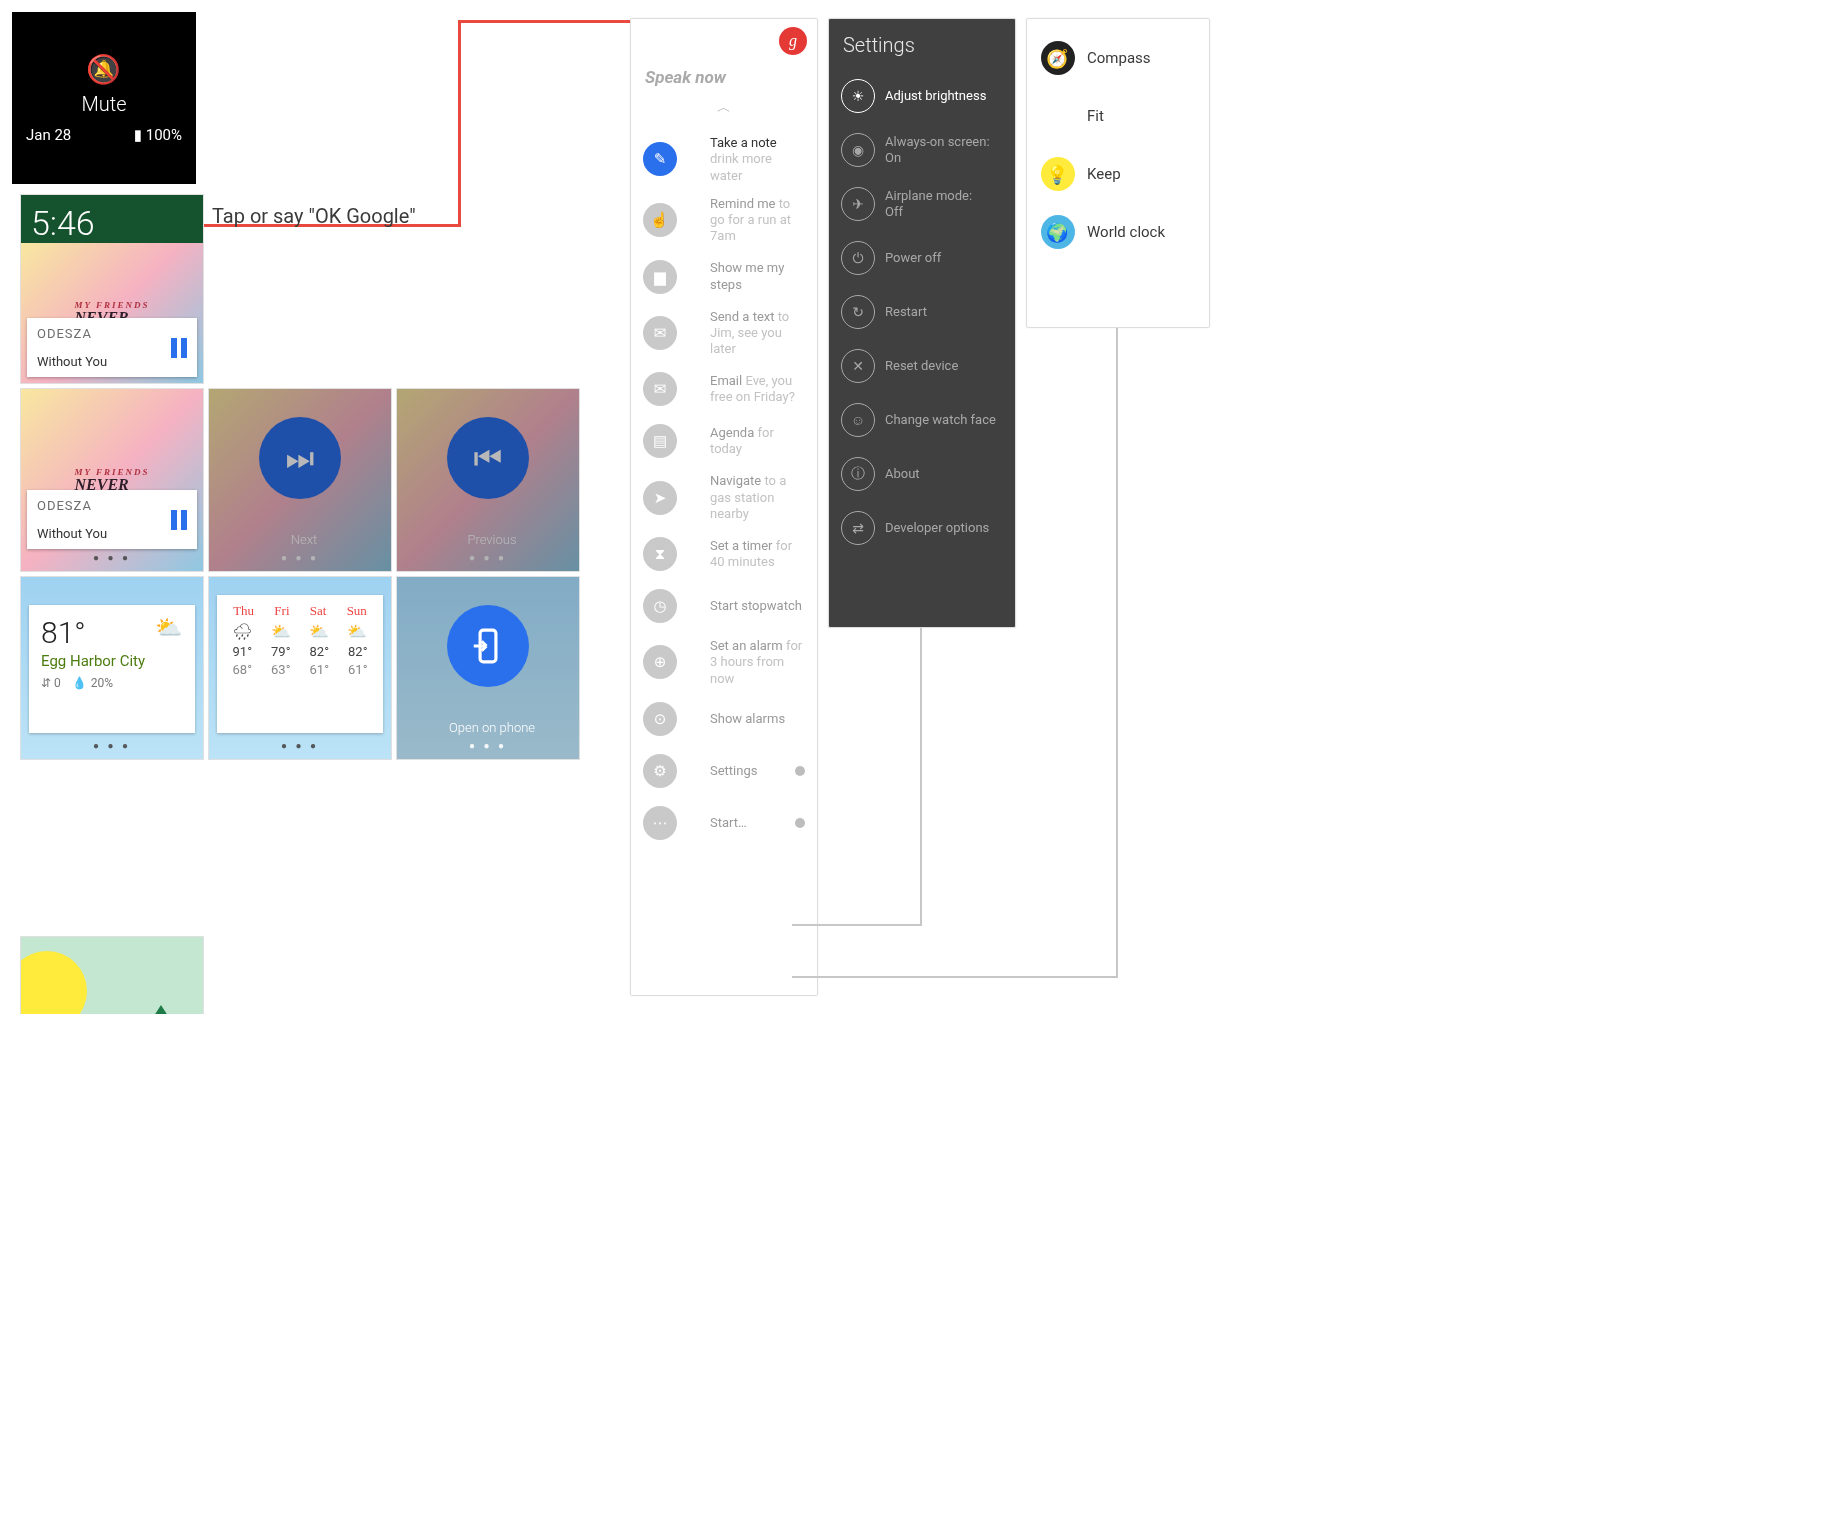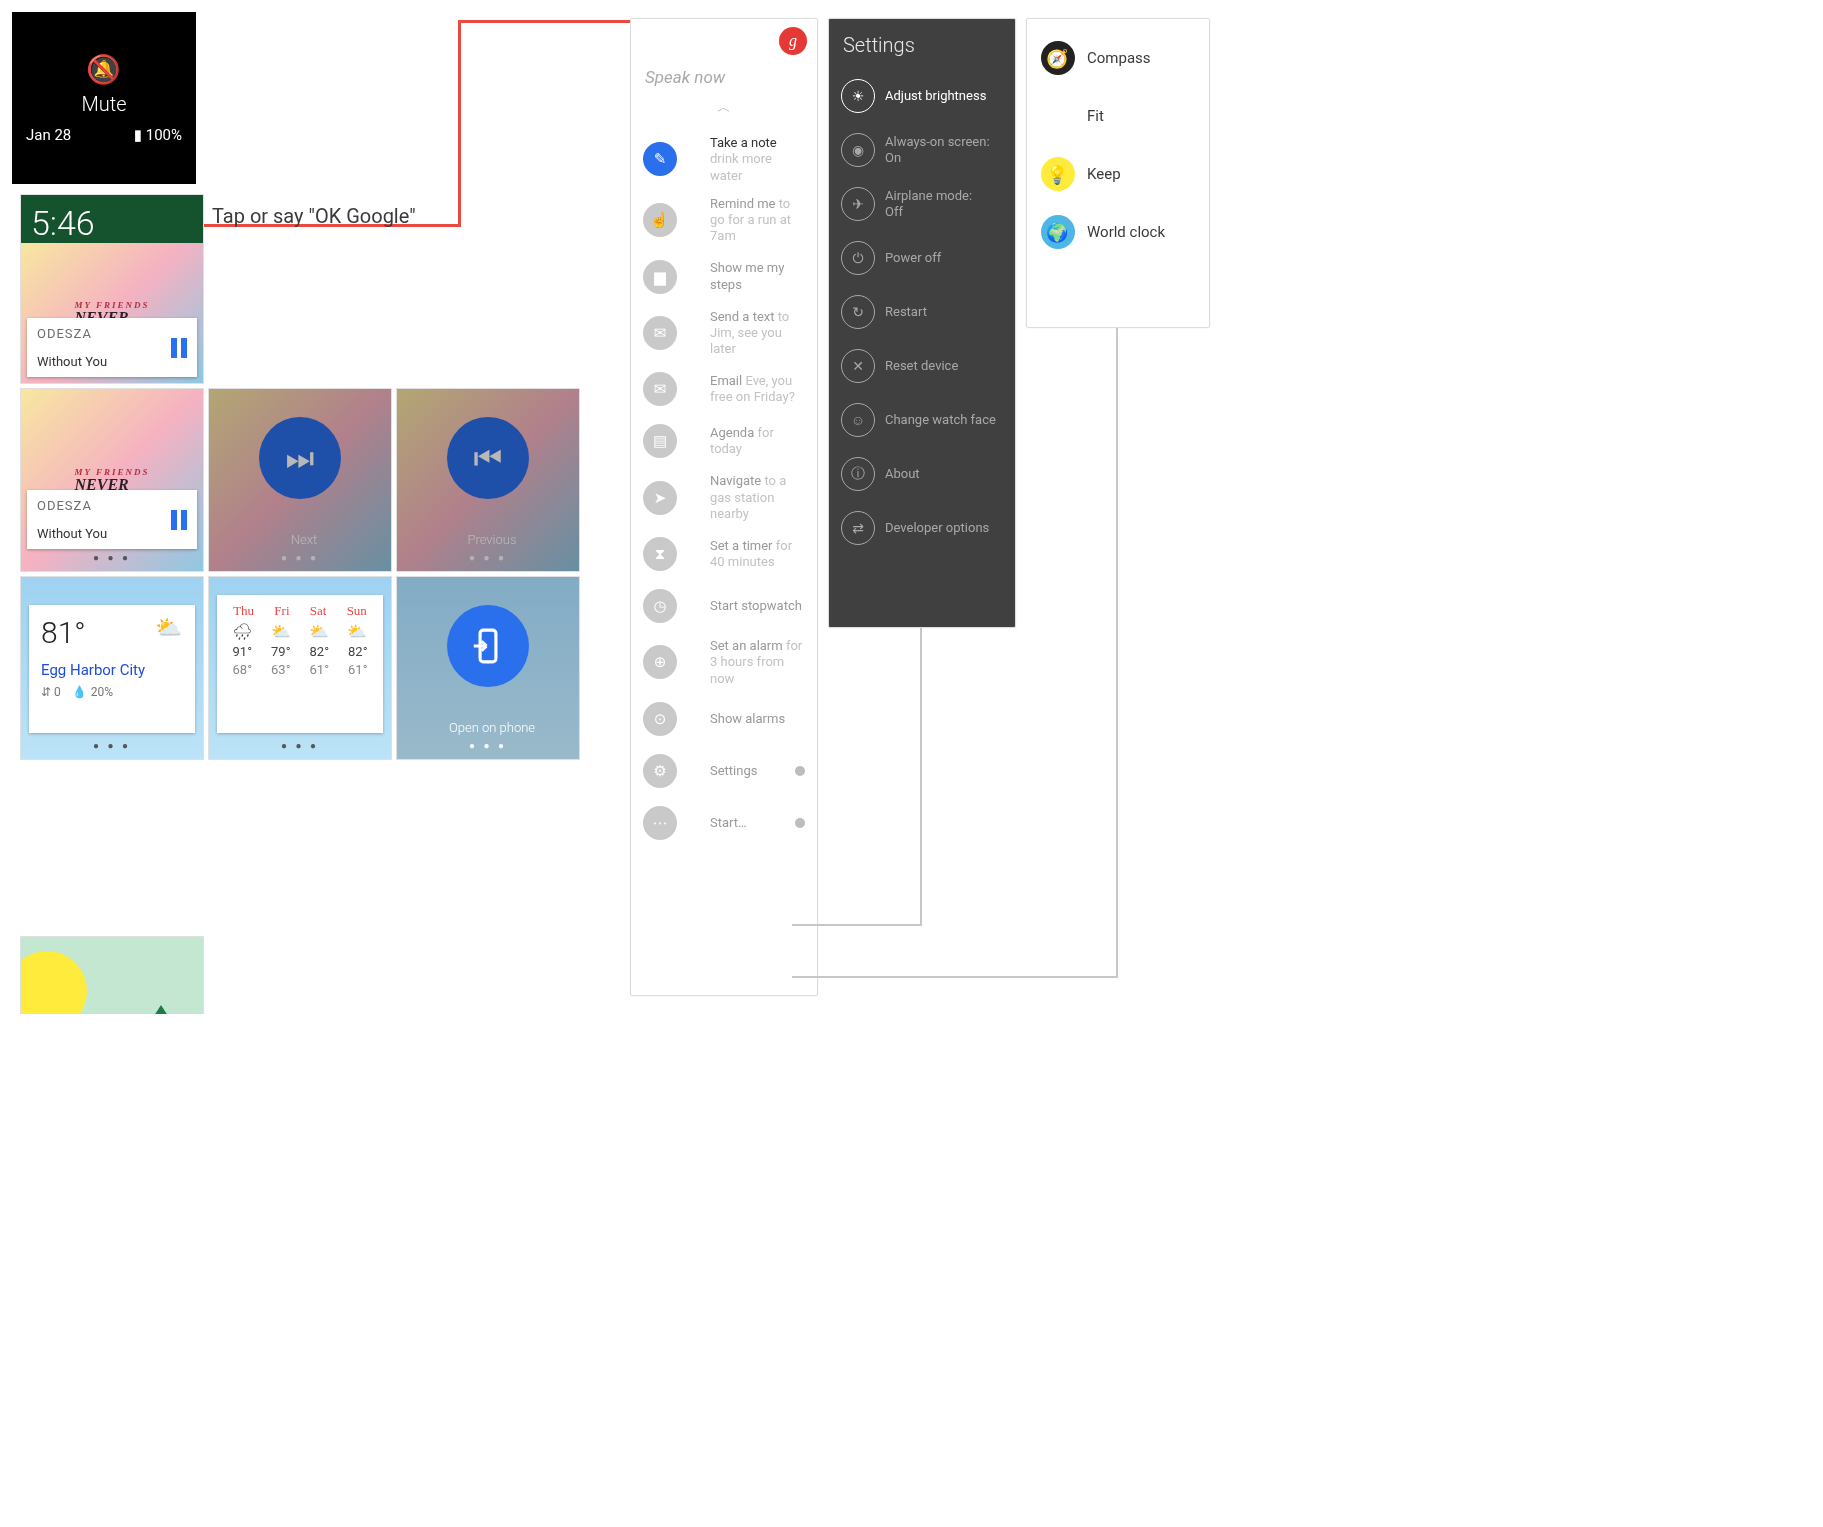--- a/index.html
+++ b/index.html
@@ -26,21 +26,21 @@
   .tile-art { background: linear-gradient(135deg,#f8e7a0,#f5b2c2,#8ec8e2); }
   .tile-art-dim::after { content:""; position:absolute; inset:0; background:rgba(0,0,0,0.28); }
   .fab { position:absolute; left:50%; top:38%; transform:translate(-50%,-50%); width:82px; height:82px; border-radius:50%; background:#2a6fec; display:flex; align-items:center; justify-content:center; color:#fff; font-size:32px; }
   .tile-label { position:absolute; bottom:24px; left:8px; right:0; text-align:center; color:#fff; font-size:13px; font-weight:300; }
   .dots { position:absolute; bottom:8px; left:0; right:0; text-align:center; color:#fff; font-size:10px; letter-spacing:3px; opacity:0.9;}
   .dots.dark { color:#4a4a4a; }
   
   .sky { background: linear-gradient(#9fd2f1,#bce3f7); }
   .w-card { position:absolute; left:8px; right:8px; top:28px; bottom:26px; background:#fff; box-shadow:0 1px 3px rgba(0,0,0,0.25); padding:10px 12px; }
   .big-temp { font-size:30px; font-weight:300; color:#222; }
-  .city { font-size:15px; color:#1d4ed8; margin-top:11px; }
+  .city { font-size:15px; color:#4d7c0f; margin-top:2px; }
   .meta { font-size:12px; color:#777; margin-top:6px; display:flex; gap:12px; }
   .forecast { position:absolute; left:8px; right:8px; top:18px; bottom:26px; background:#fff; box-shadow:0 1px 3px rgba(0,0,0,0.25); padding:8px 6px; }
   .f-row { display:flex; justify-content:space-around; font-size:13px; color:#444; margin-bottom:3px; }
   .f-row.head { color:#ef4444;font-family:Liberation Serif, serif; }
   .f-row.icons span { font-size:16px; }
   
   .steps-bg { background:#c3e7d0; position:relative; }
   .sun { position:absolute; width:80px; height:80px; background:#ffeb3b; border-radius:50%; left:-14px; top:14px; }
   .mtn1 { position:absolute; bottom:36px; left:26px; width:0; height:0; border-left:40px solid transparent; border-right:40px solid transparent; border-bottom:68px solid #144a2e; }
   .mtn2 { position:absolute; bottom:36px; left:90px; width:0; height:0; border-left:50px solid transparent; border-right:50px solid transparent; border-bottom:78px solid #1e7a46; }
@@ -49,21 +49,21 @@
   .steps-bg-dim::after { content:""; position:absolute; inset:0; background:rgba(0,0,0,0.28); }
   
   .callout { position:absolute; left:200px; top:192px; font-size:20px; color:#3a3a3a; }
   
   .conn { position:absolute; background:#e84a3f; }
   .conn-dot { position:absolute; width:14px; height:14px; border-radius:50%; background:#e84a3f; }
   
   .panel { position:absolute; border:1px solid #ddd; background:#fff; border-radius:2px; box-shadow:0 0 0 1px rgba(0,0,0,0.02); }
   .voice-panel { left:618px; top:6px; width:188px; height:978px; padding:8px 0 12px; }
   .g-badge { width:28px; height:28px; border-radius:50%; background:#e53935; color:#fff; display:flex; align-items:center; justify-content:center; font-family:Georgia,serif; font-style:italic; font-size:16px; margin-left:auto; margin-right:10px; }
-  .speak { font-style:italic; color:#aaa; font-size:17px; padding:12px 14px 0; }
+  .speak { font-style:italic; color:#aaa; font-size:17px; padding:12px 14px 0;font-weight:bold; }
   .chev { text-align:center; color:#bbb; padding:12px 0; font-size:14px; }
   .v-list { display:flex; flex-direction:column; gap:0; }
   .v-item { display:flex; align-items:center; gap:10px; padding:6px 12px; min-height:52px; }
   .v-circ { width:34px; height:34px; min-width:34px; border-radius:50%; background:#c9c9c9; display:flex; align-items:center; justify-content:center; color:#fff; font-size:15px; }
   .v-item.active .v-circ { background:#2a6fec; }
   .v-text { font-size:13px; line-height:1.25;margin-left:23px; }
   .v-text .cmd { color:#9a9a9a; }
   .v-item.active .v-text .cmd { color:#333; }
   .v-text .hint { color:#c2c2c2; }
   .pin { width:10px; height:10px; border-radius:50%; background:#bdbdbd; margin-left:auto; }

